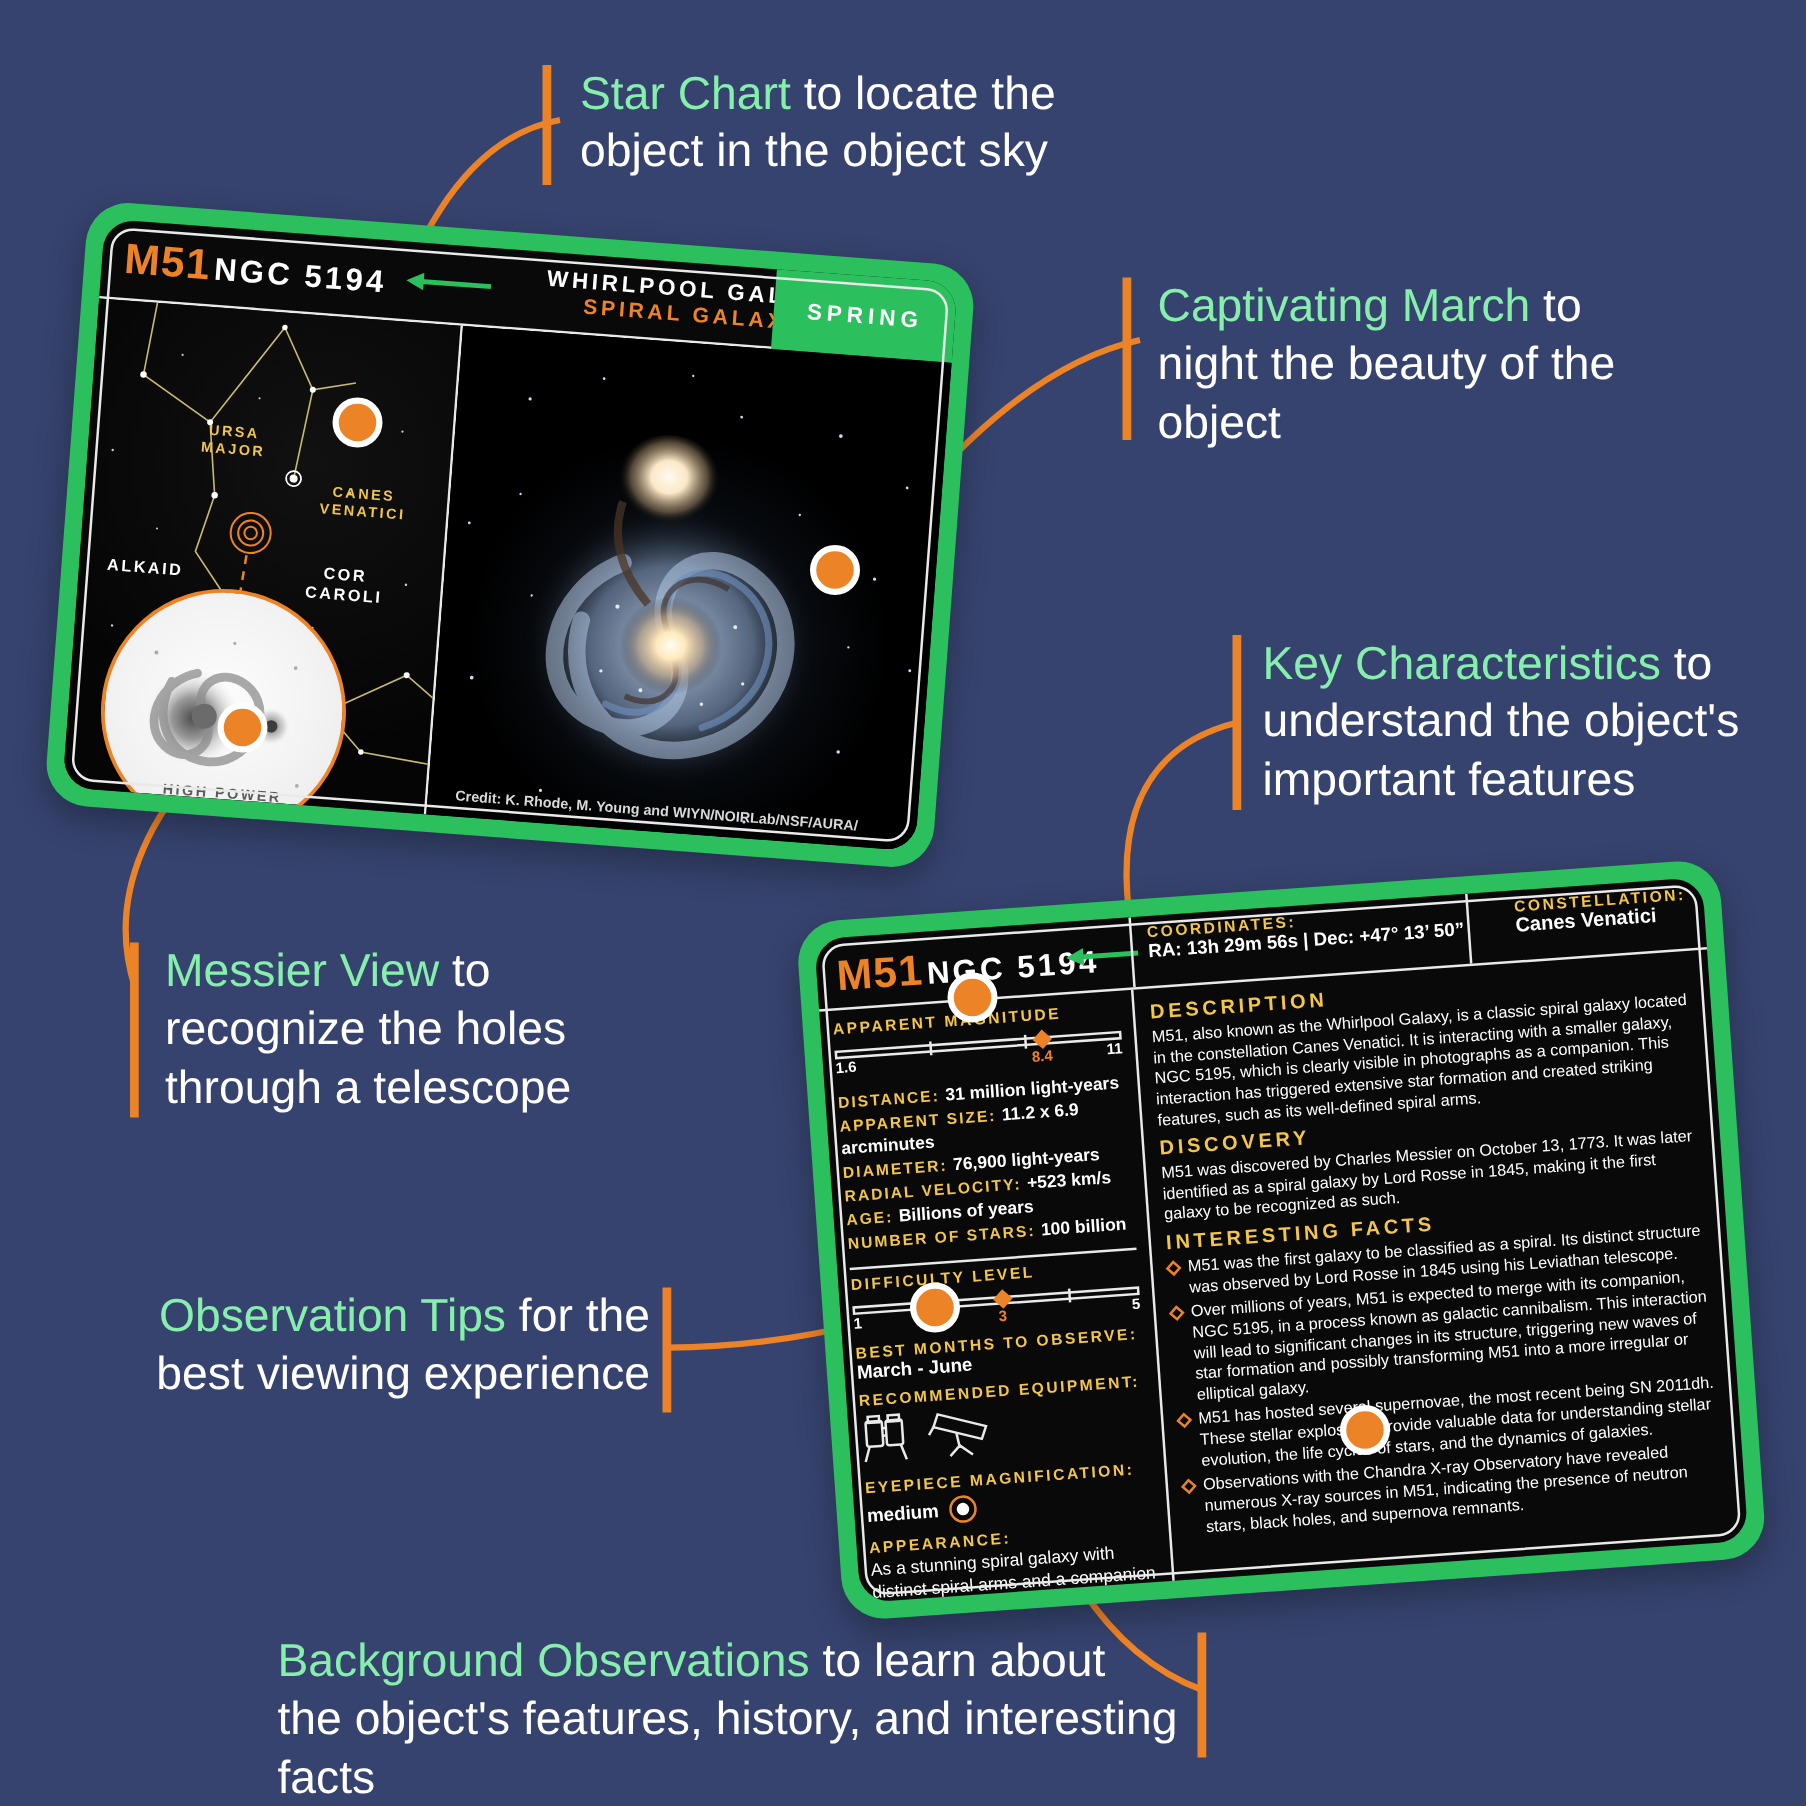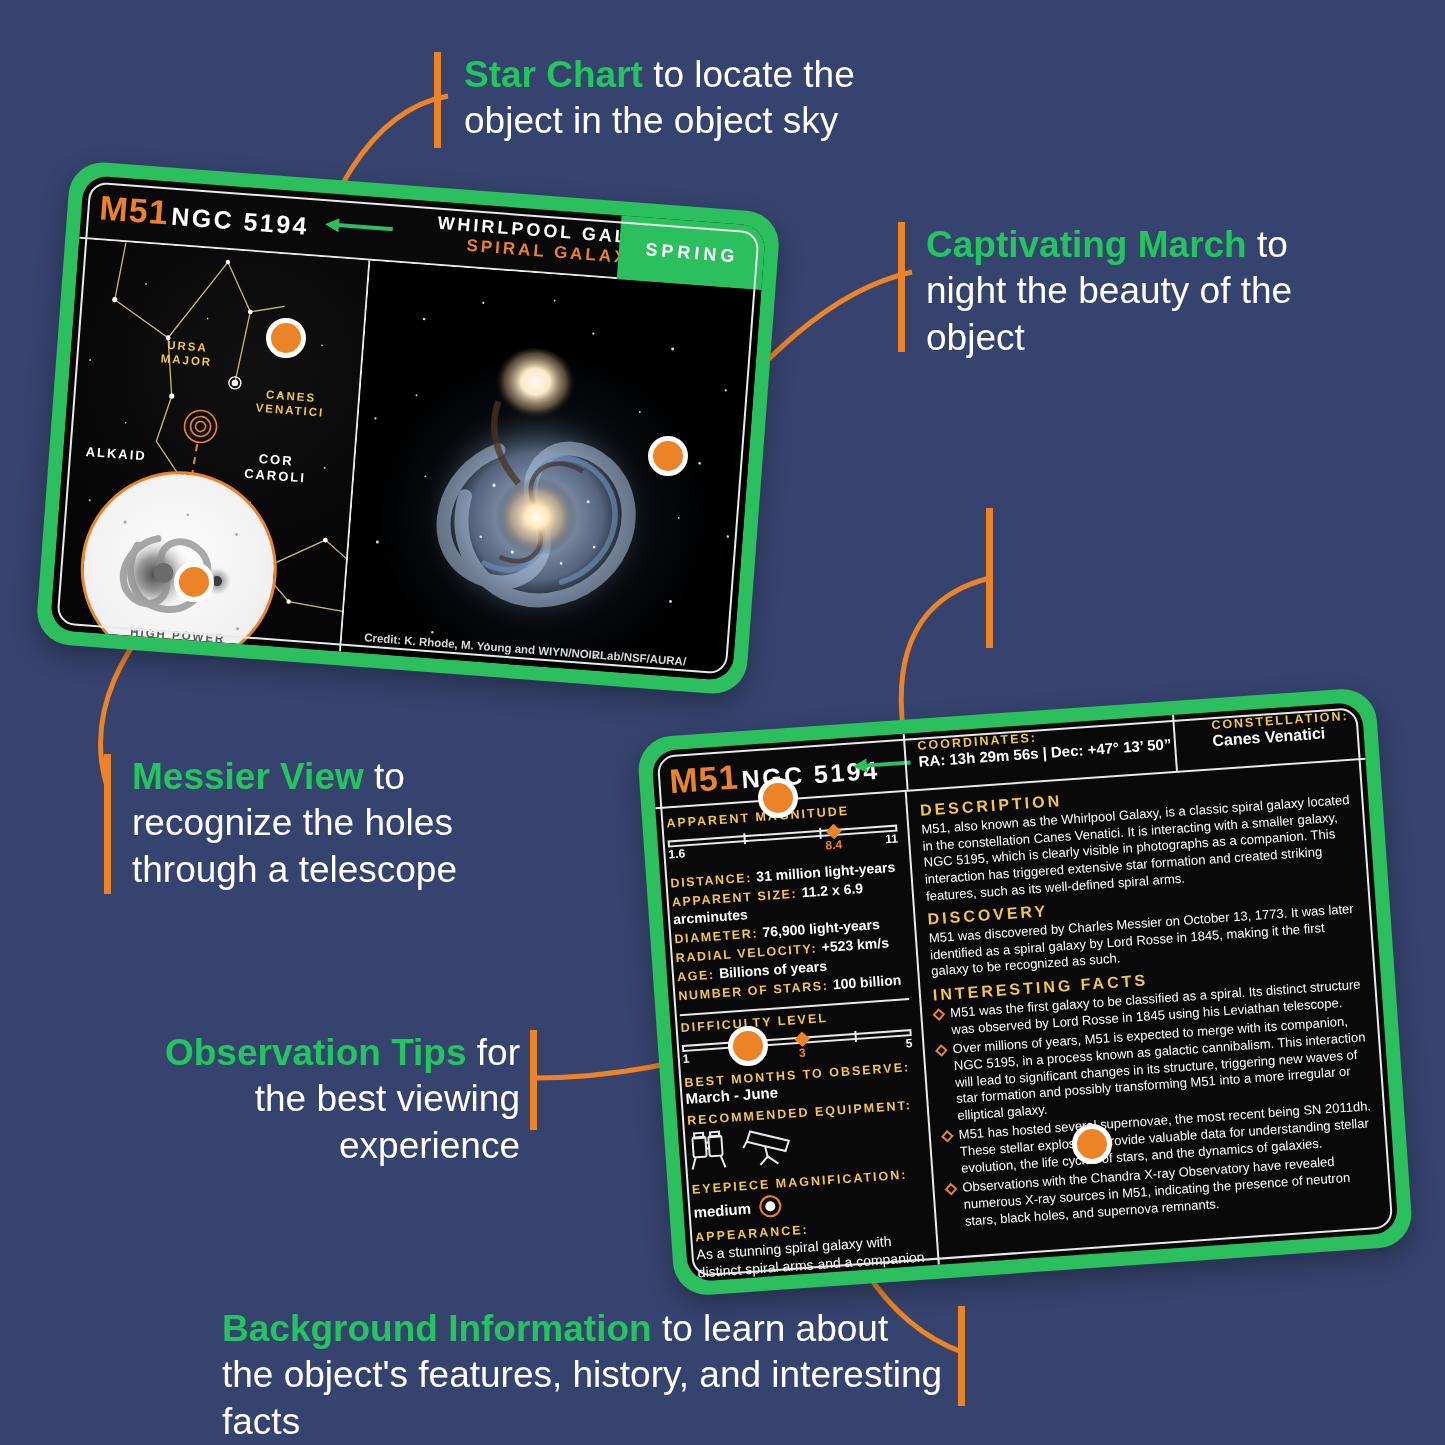--- a/index.html
+++ b/index.html
@@ -6,21 +6,21 @@
   html, body {
     width: 1445px; height: 1445px;
     background: #36436e;
     font-family: "Liberation Sans", sans-serif;
     overflow: hidden;
   }
   #stage { position: relative; width: 1445px; height: 1445px; }
 
   
   .callout { position: absolute; color: #ffffff; font-size: 37px; line-height: 1.25; font-weight: 400; }
-  .callout b { color: #22c55e; font-weight: 700; }
+  .callout b { color: #86efac; font-weight: 400; }
   .bar { position: absolute; width: 7px; background: #ed8327; }
 
   svg.leader { position: absolute; left: 0; top: 0; width: 1445px; height: 1445px; pointer-events: none; }
 
   .dot { position:absolute; width: 40px; height: 40px; border-radius: 50%;
          background: #ed8327; border: 5px solid #ffffff; }
 
   
   .card { position: absolute; background: #2bbf5e; border-radius: 34px;
           box-shadow: 0 10px 26px rgba(0,0,0,.30); }
@@ -456,29 +456,32 @@
   <div class="callout" style="left:464px; top:52px; width:420px;">
     <b>Star Chart</b><span> to locate the object in the object sky</span>
   </div>
 
   <div class="bar" style="left:898px; top:222px; height:130px;"></div>
   <div class="callout" style="left:926px; top:222px; width:420px;">
     <b>Captivating March</b><span> to night the beauty of the object</span>
   </div>
 
   <div class="bar" style="left:986px; top:508px; height:140px;"></div>
+  <div class="callout" style="left:1010px; top:508px; width:400px;">
+    <b>Key Characteristics</b><span> to understand the object's important features</span>
+  </div>
 
   <div class="bar" style="left:104px; top:754px; height:140px;"></div>
   <div class="callout" style="left:132px; top:754px; width:400px;">
     <b>Messier View</b><span> to recognize the holes through a telescope</span>
   </div>
 
   <div class="bar" style="left:530px; top:1030px; height:100px;"></div>
   <div class="callout" style="left:106px; top:1030px; width:414px; text-align:right;">
     <b>Observation Tips</b><span> for the best viewing experience</span>
   </div>
 
   <div class="bar" style="left:958px; top:1306px; height:100px;"></div>
   <div class="callout" style="left:222px; top:1306px; width:724px;">
-    <b>Background Information</b><span> to learn about the object's features, history, and interesting facts</span>
+    <b>Background Observations</b><span> to learn about the object's features, history, and interesting facts</span>
   </div>
 
 </div>
 
 </body></html>

